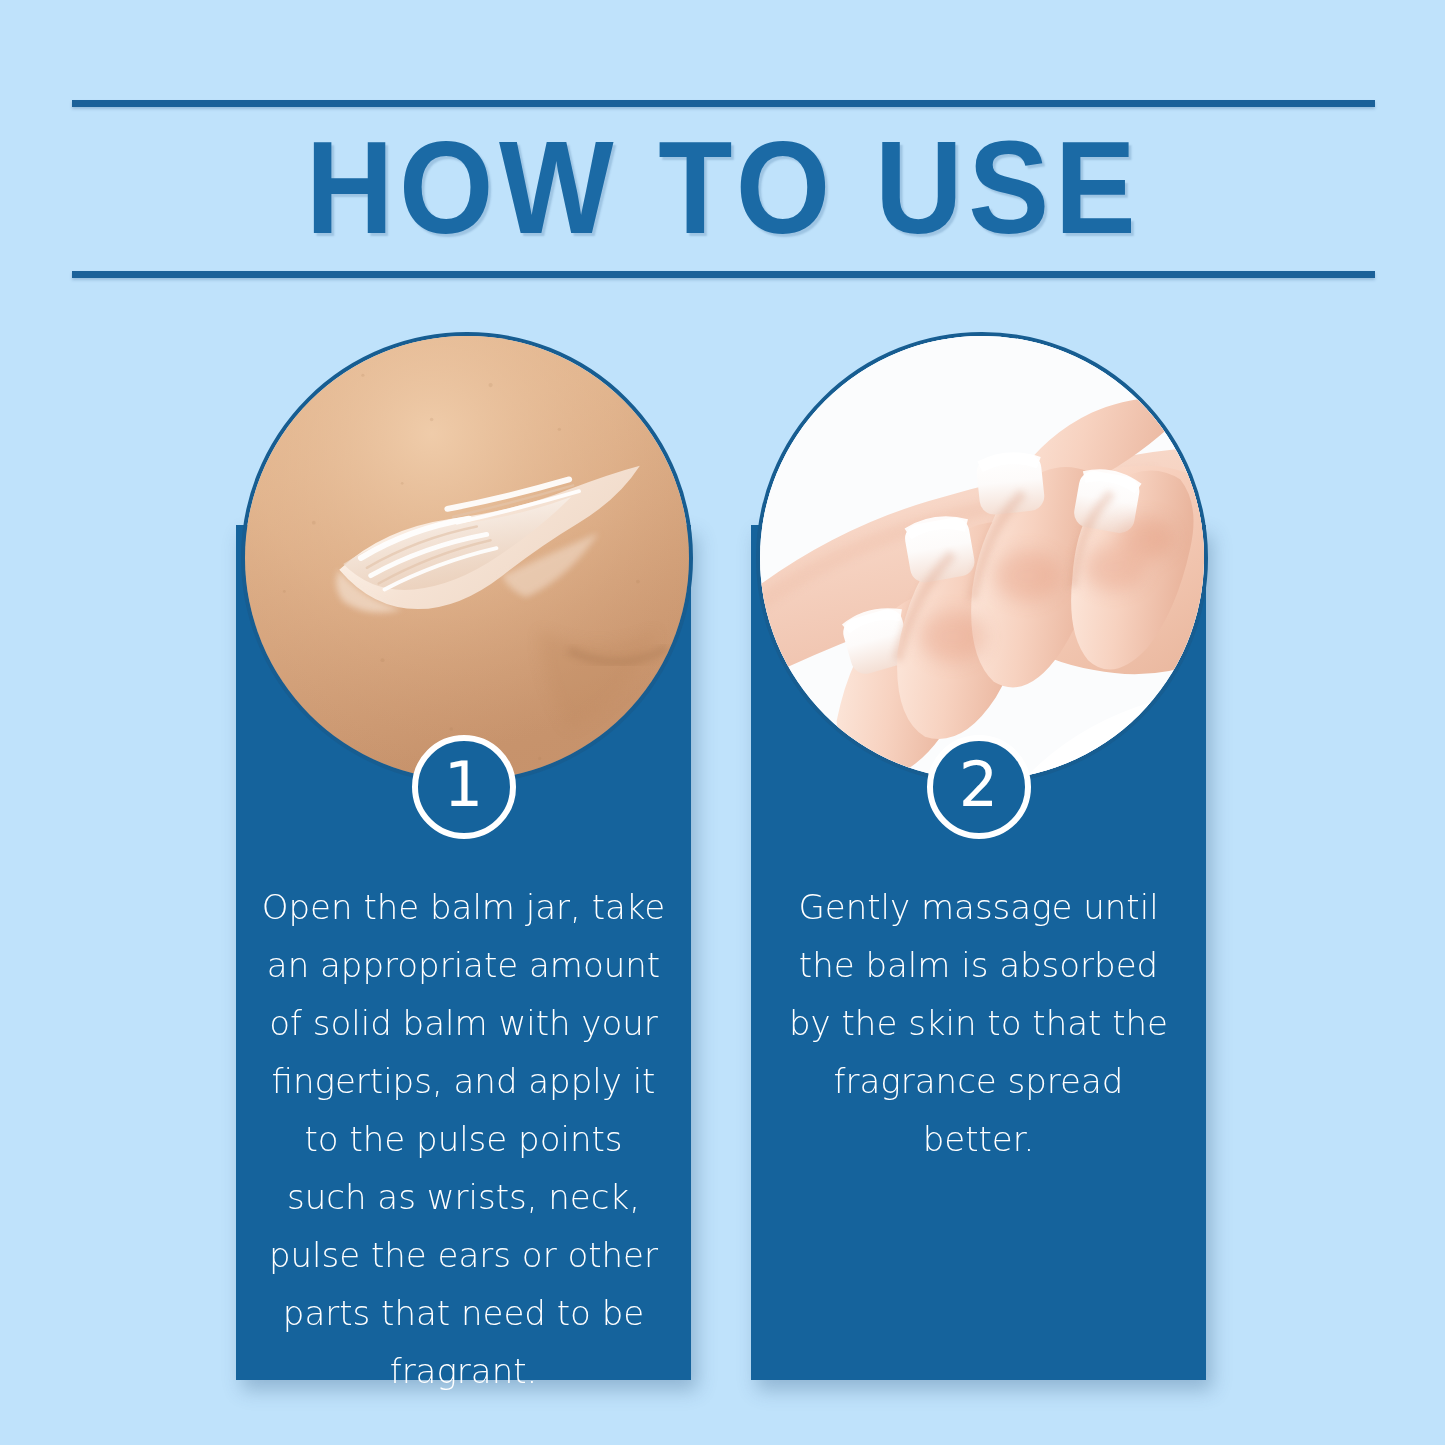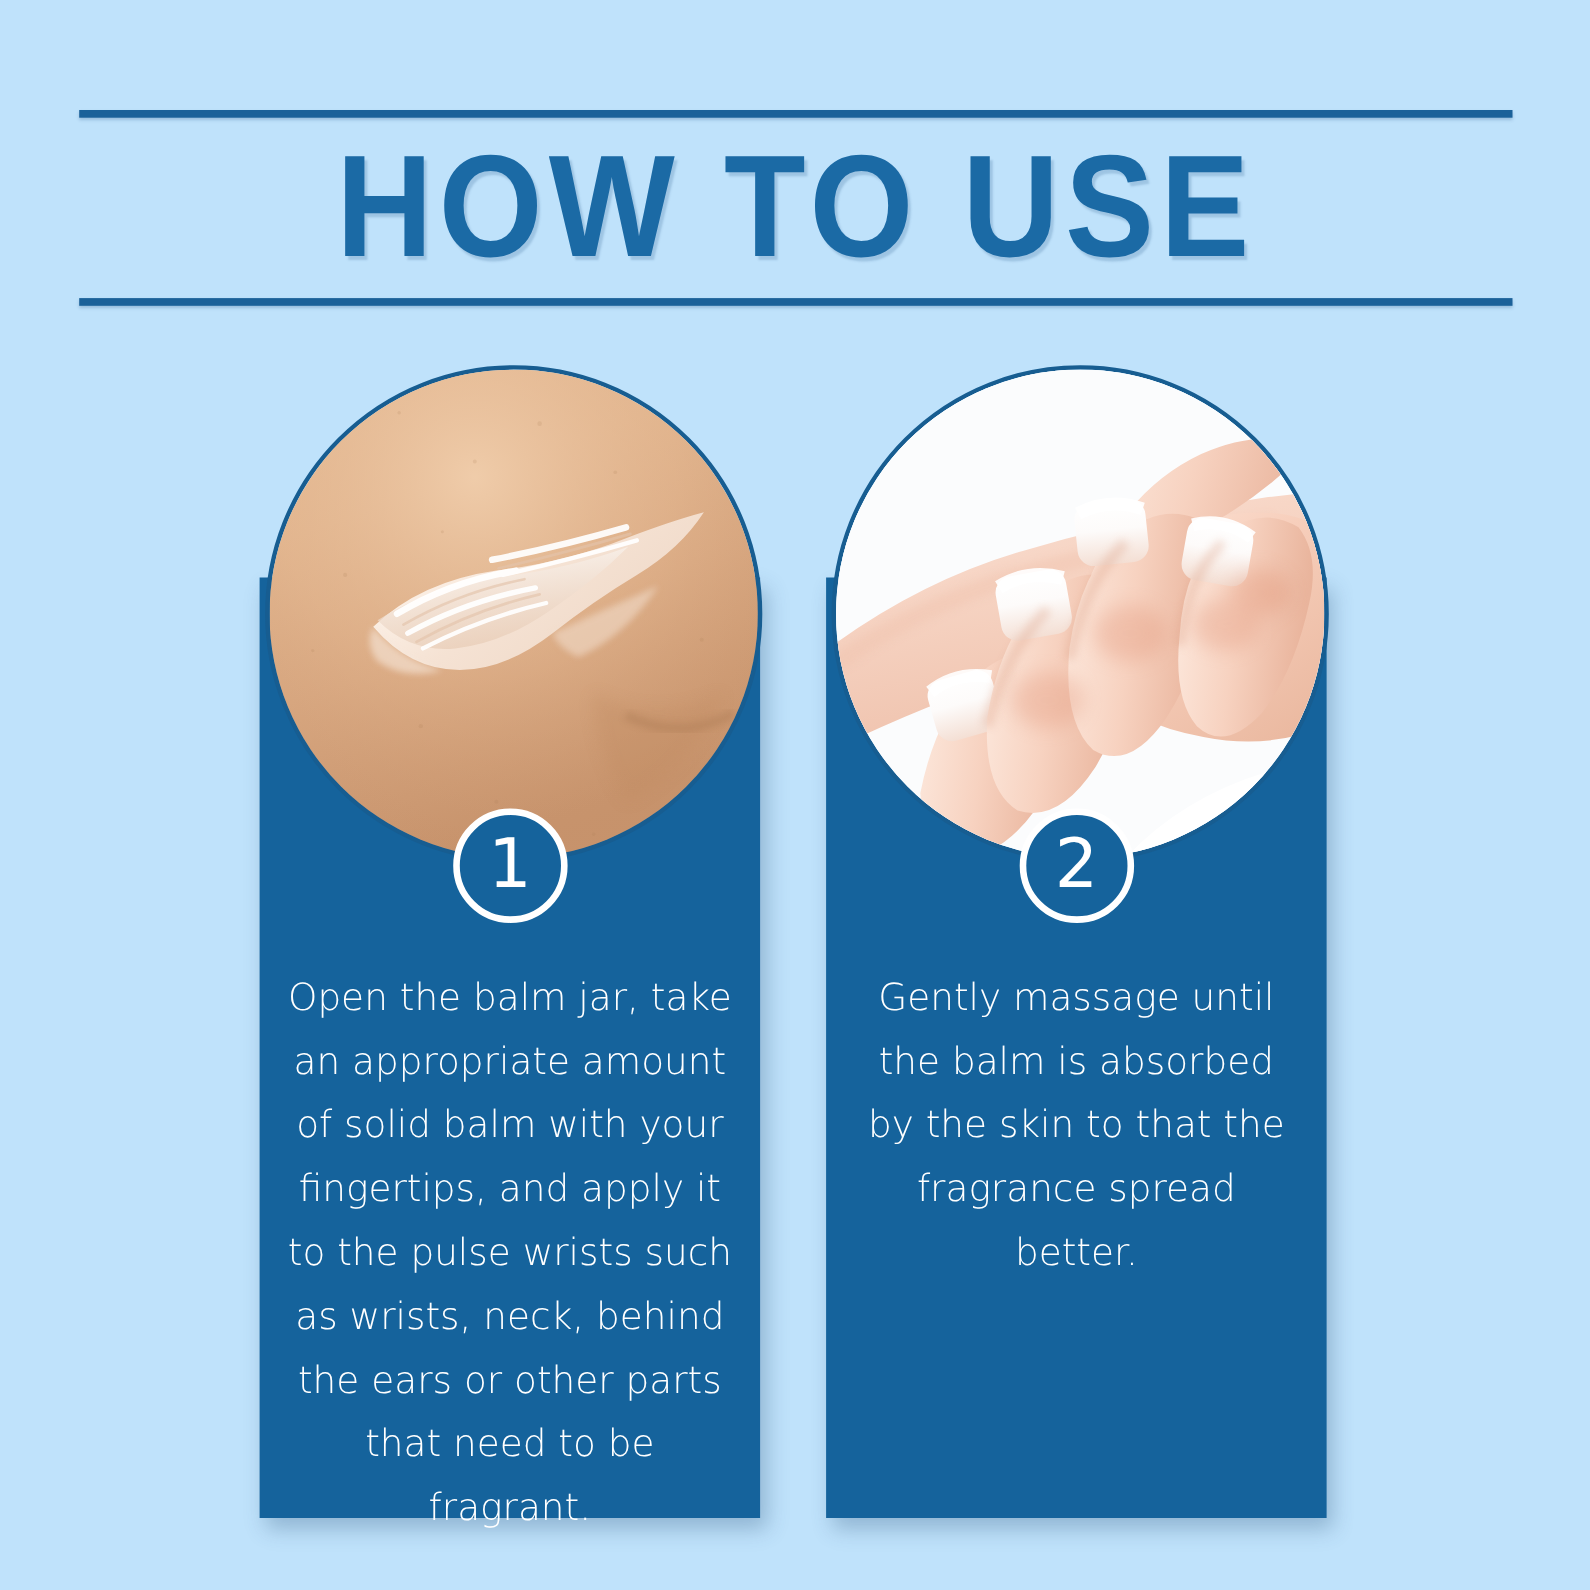--- a/index.html
+++ b/index.html
@@ -229,21 +229,21 @@
 
           <path d="M262 244 Q310 222 360 200 Q330 246 286 266 Q268 258 262 244Z" fill="#f3e0d0" opacity="0.55" filter="url(#soft1)"></path>
           <path d="M96 238 Q120 268 160 278 Q126 288 100 270 Q88 254 96 238Z" fill="#f7e8dc" opacity="0.6" filter="url(#soft1)"></path>
         </svg>
       </div>
 
       <div class="badge">
         <span class="badge-num">1</span>
       </div>
 
-      <div class="copy">Open the balm jar, take an appropriate amount of solid balm with your fingertips, and apply it to the pulse wrists such as wrists, neck, behind the ears or other parts that need to be fragrant.</div>
+      <div class="copy">Open the balm jar, take an appropriate amount of solid balm with your fingertips, and apply it to the pulse points such as wrists, neck, pulse the ears or other parts that need to be fragrant.</div>
     </div>
 
     <div class="step step-2">
 
       <div class="card"></div>
 
       <div class="photo">
         <svg viewBox="0 0 452 452" preserveAspectRatio="xMidYMid slice">
           <defs>
             <linearGradient id="arm2" x1="0" y1="0" x2="0.4" y2="1">

